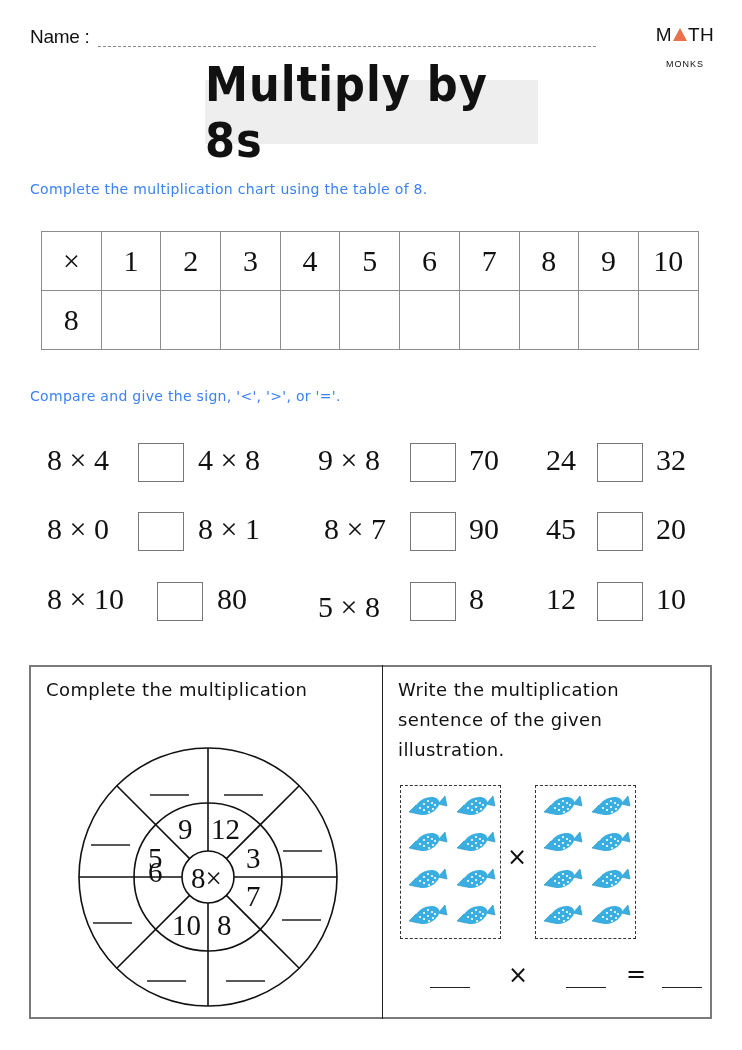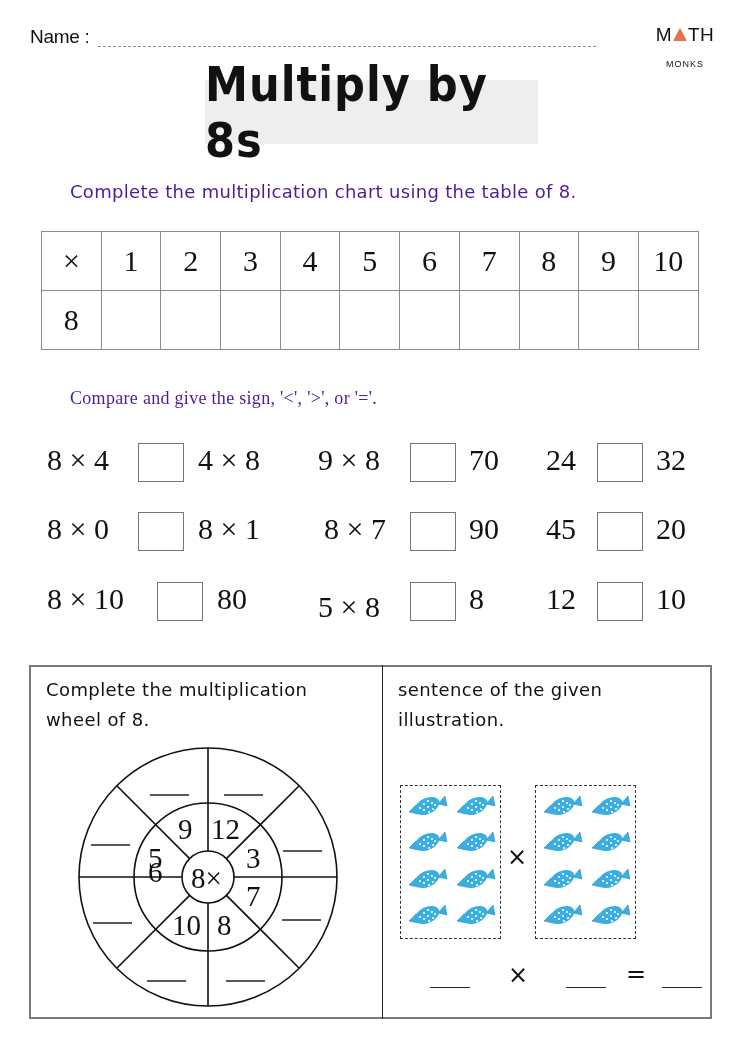--- a/index.html
+++ b/index.html
@@ -6,21 +6,21 @@
   body { width:742px; height:1050px; position:relative; overflow:hidden; color:#111; font-family:"DejaVu Sans", sans-serif; }
   .abs { position:absolute; }
   .name-label { left:30px; top:26px; font-family:"Liberation Sans Narrow","Liberation Sans", sans-serif; font-size:19px; letter-spacing:-0.3px; }
   .name-line { left:98px; top:46px; width:498px; border-bottom:1.5px dashed #8a8a8a; height:0; }
   .logo { left:655px; top:25px; width:60px; text-align:center; }
   .logo-top { font-family:"Liberation Sans", sans-serif; font-size:19px; font-weight:400; letter-spacing:0.5px; color:#111; line-height:19px; }
   .logo-tri { display:inline-block; width:0; height:0; border-left:7px solid transparent; border-right:7px solid transparent; border-bottom:13px solid #e8704a; vertical-align:0px; margin:0 1px; }
   .logo-sub { font-family:"Liberation Sans", sans-serif; font-size:9px; letter-spacing:1px; color:#111; margin-top:15px; }
   .title-box { left:205px; top:80px; width:333px; height:64px; background:#eeeeee; display:flex; align-items:center; justify-content:center; }
   .title { font-family:"DejaVu Sans Condensed","DejaVu Sans", sans-serif; font-weight:bold; font-size:48px; letter-spacing:1px; color:#111; }
-  .instr { font-family:"DejaVu Sans", sans-serif; font-size:18px; color:#4c1d95; letter-spacing:0.3px;margin-left:40px; }
+  .instr { font-family:"DejaVu Sans", sans-serif; font-size:14px; color:#3b82f6; letter-spacing:0.3px; }
   table.chart { position:absolute; left:41px; top:231px; border-collapse:collapse; }
   table.chart td { border:1.3px solid #8c8c8c; width:58.7px; height:58px; text-align:center; font-family:"Liberation Serif", serif; font-size:30px; padding:0; }
   .cmp { font-family:"Liberation Serif", serif; font-size:30px; color:#111; }
   .cmp-box { position:absolute; width:44px; height:37px; border:1.5px solid #777; background:#fff; }
   .bottom-box { left:29px; top:665px; width:683px; height:354px; border:2px solid #7a7a7a; box-sizing:border-box; }
   .divider { left:382px; top:665px; width:0; height:354px; border-left:1.5px solid #222; }
   .panel-text { font-family:"DejaVu Sans", sans-serif; font-size:18px; line-height:30px; letter-spacing:0.4px; color:#111; }
   .candy-box { position:absolute; border:1.3px dashed #333; }
   .blank { position:absolute; height:0; border-bottom:1.5px solid #222; }
   .sym { font-family:"DejaVu Sans", sans-serif; font-size:24px; }
@@ -65,21 +65,21 @@
     <td></td>
     <td></td>
     <td></td>
     <td></td>
     <td></td>
     <td></td>
   </tr>
 </tbody>
   </table>
 
-<div class="abs instr" style="left:30px; top:388px;font-family:Liberation Serif, serif;">Compare and give the sign, '&lt;', '&gt;', or '='.</div>
+<div class="abs instr" style="left:30px; top:388px;">Compare and give the sign, '&lt;', '&gt;', or '='.</div>
 
 <div>
 
   <span class="abs cmp" style="left:47px; top:443px;">8 × 4</span>
   <div class="cmp-box" style="left:138px; top:443px;"></div>
   <span class="abs cmp" style="left:198px; top:443px;">4 × 8</span>
 
   <span class="abs cmp" style="left:318px; top:443px;">9 × 8</span>
   <div class="cmp-box" style="left:410px; top:443px;"></div>
   <span class="abs cmp" style="left:469px; top:443px;">70</span>
@@ -111,21 +111,20 @@
   <span class="abs cmp" style="left:546px; top:582px;">12</span>
   <div class="cmp-box" style="left:597px; top:582px;"></div>
   <span class="abs cmp" style="left:656px; top:582px;">10</span>
 </div>
 
 <div class="abs bottom-box"></div>
 <div class="abs divider"></div>
 
 <div class="abs panel-text" style="left:46px; top:675px;">
   <div>Complete the multiplication</div>
-  <div>wheel of 8.</div>
 </div>
 
 <svg class="abs" style="left:70px; top:740px;" width="280" height="275" viewBox="0 0 280 275">
   <g stroke="#111" stroke-width="1.6" fill="none">
     <circle cx="138" cy="137" r="129"></circle>
     <circle cx="138" cy="137" r="74"></circle>
     <circle cx="138" cy="137" r="26" fill="#fff"></circle>
 
     <line x1="138" y1="111" x2="138" y2="8"></line>
     <line x1="138" y1="163" x2="138" y2="266"></line>
@@ -156,20 +155,21 @@
   <span class="abs cmp" style="left:246px; top:880px; font-size:29px;">7</span>
   <span class="abs cmp" style="left:217px; top:909px; font-size:29px;">8</span>
   <span class="abs cmp" style="left:172px; top:909px; font-size:29px;">10</span>
   <span class="abs cmp" style="left:148px; top:856px; font-size:29px;">6</span>
 
   <span class="abs cmp" style="left:148px; top:842px; font-size:29px;">5</span>
   <span class="abs cmp" style="left:178px; top:813px; font-size:29px;">9</span>
 </div>
 
 <div class="abs panel-text" style="left:398px; top:675px;">
+  <div>Write the multiplication</div>
   <div>sentence of the given</div>
   <div>illustration.</div>
 </div>
 
 <svg width="0" height="0" style="position:absolute">
   <defs>
     <g id="candy">
       <path d="M4 20 L11 13 L13 22 Z" fill="#3aaee0" stroke="#2a90c0" stroke-width="0.6"></path>
       <path d="M40 4 L33 12 L42 14 Z" fill="#3aaee0" stroke="#2a90c0" stroke-width="0.6"></path>
       <ellipse cx="22" cy="14" rx="13" ry="8" transform="rotate(-25 22 14)" fill="#3aaee0"></ellipse>

